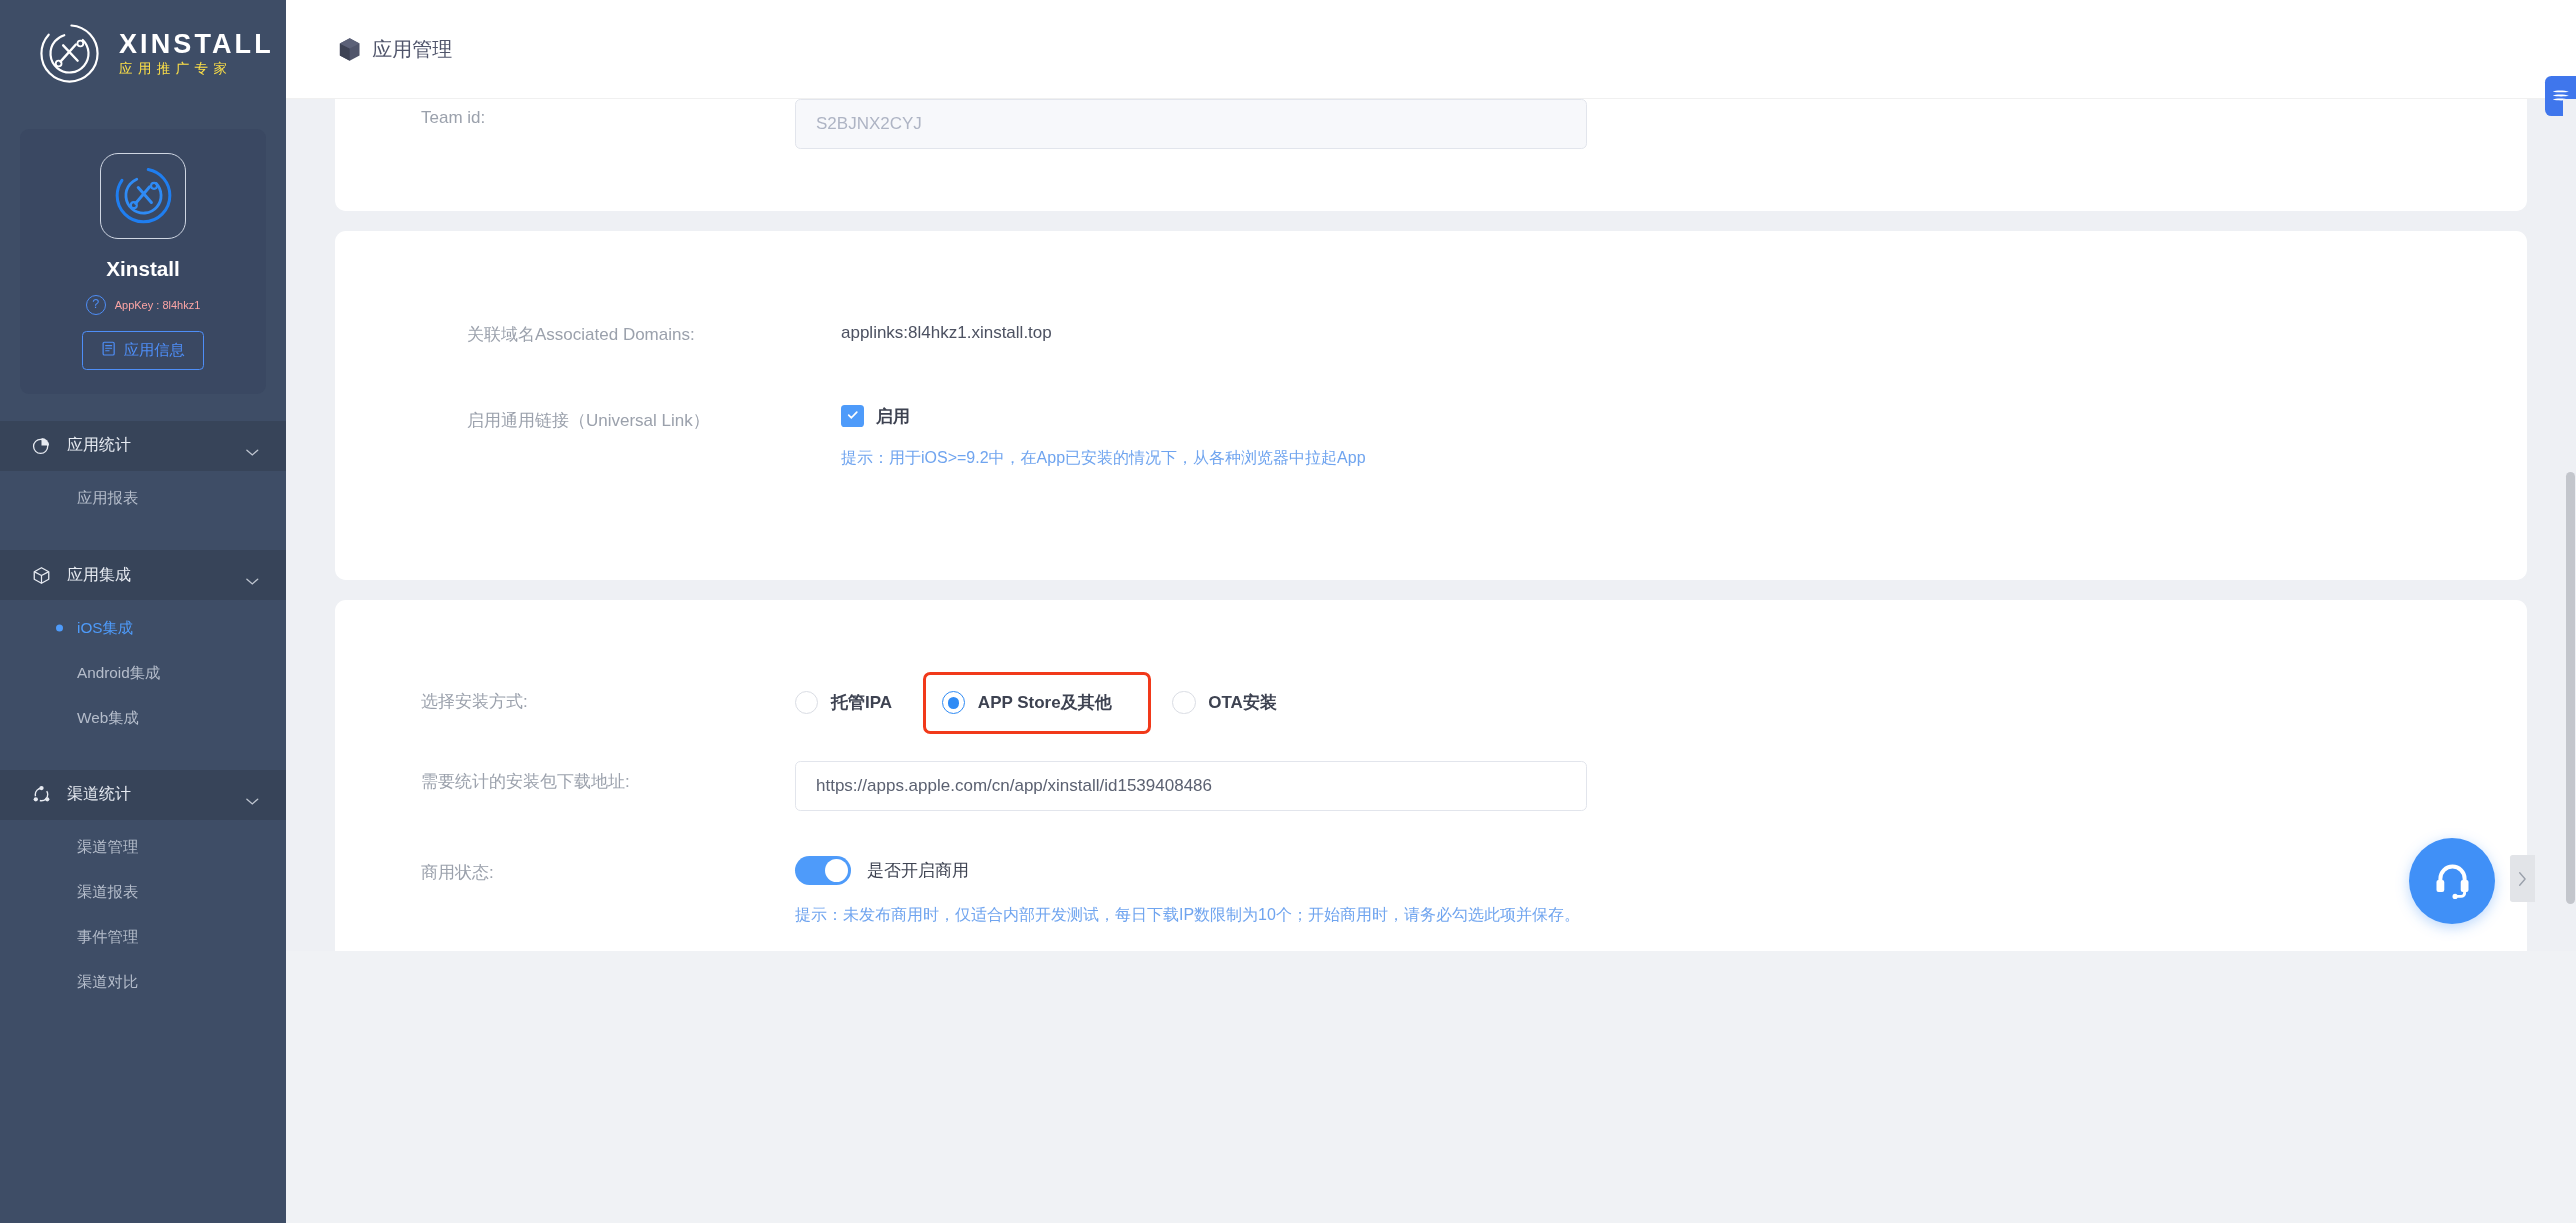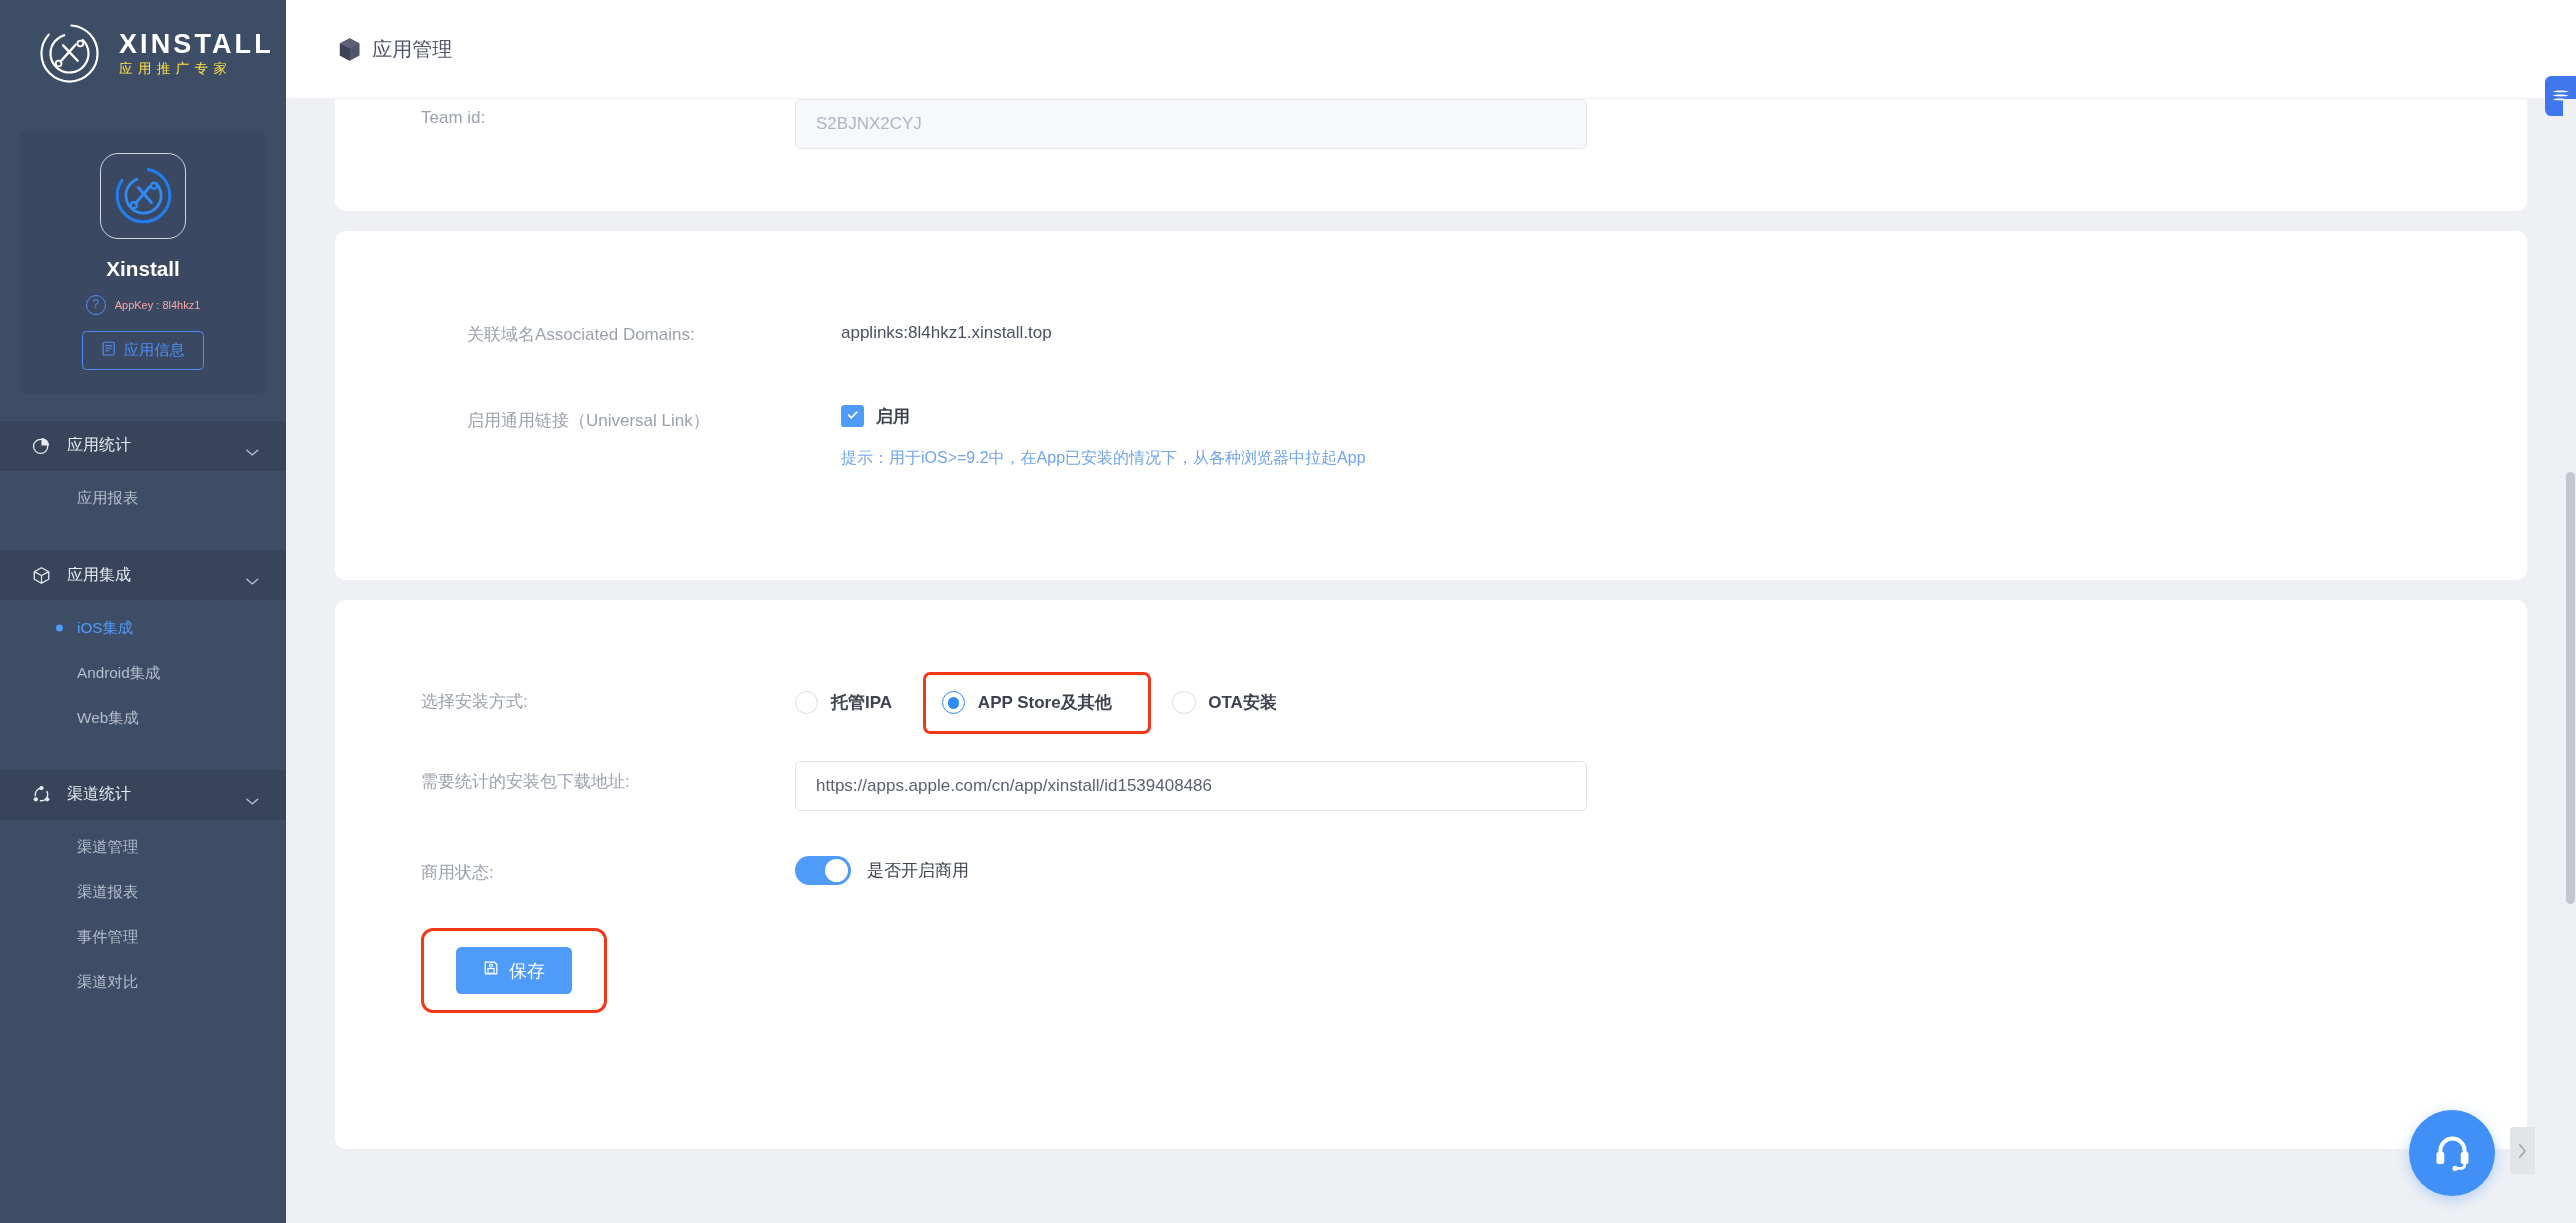--- a/index.html
+++ b/index.html
@@ -112,21 +112,21 @@
     content: "";
     position: absolute; left: 56px; top: 50%;
     transform: translateY(-50%);
     width: 7.2px; height: 7.2px; border-radius: 50%;
     background: #4e9bfa;
   }
   .nav-gap { height: 20px; }
 
   
   .main {
-    flex: 1; height: 1223px;
+    flex: 1; height: 951px;
     display: flex; flex-direction: column;
     background: #eef0f4;
     position: relative;
     overflow: hidden;
   }
   .topbar {
     height: 99px;
     background: #ffffff;
     display: flex; align-items: center;
     padding-left: 52px;
@@ -504,20 +504,21 @@
           </div>
         </div>
 
         <div class="row" style="padding-top:41px;">
           <div class="row-label">商用状态:</div>
           <div class="row-body">
             <div class="switch-row">
               <span class="switch"></span>
               <span class="switch-label">是否开启商用</span>
             </div>
+            <div class="hint">提示：未发布商用时，仅适合内部开发测试，每日下载IP数限制为10个；开始商用时，请务必勾选此项并保存。</div>
           </div>
         </div>
 
         <div class="save-wrap">
           <button class="save-btn">
             <span>
               <svg viewBox="0 0 18 18" width="16" height="16">
                 <path d="M2.5 2.5h10.5l2.5 2.5v10.5H2.5z" fill="none" stroke="#fff" stroke-width="1.4" stroke-linejoin="round"></path>
                 <rect x="5.6" y="9.6" width="6.8" height="5.4" fill="none" stroke="#fff" stroke-width="1.3"></rect>
                 <circle cx="9" cy="6.3" r="1.6" fill="none" stroke="#fff" stroke-width="1.3"></circle>

